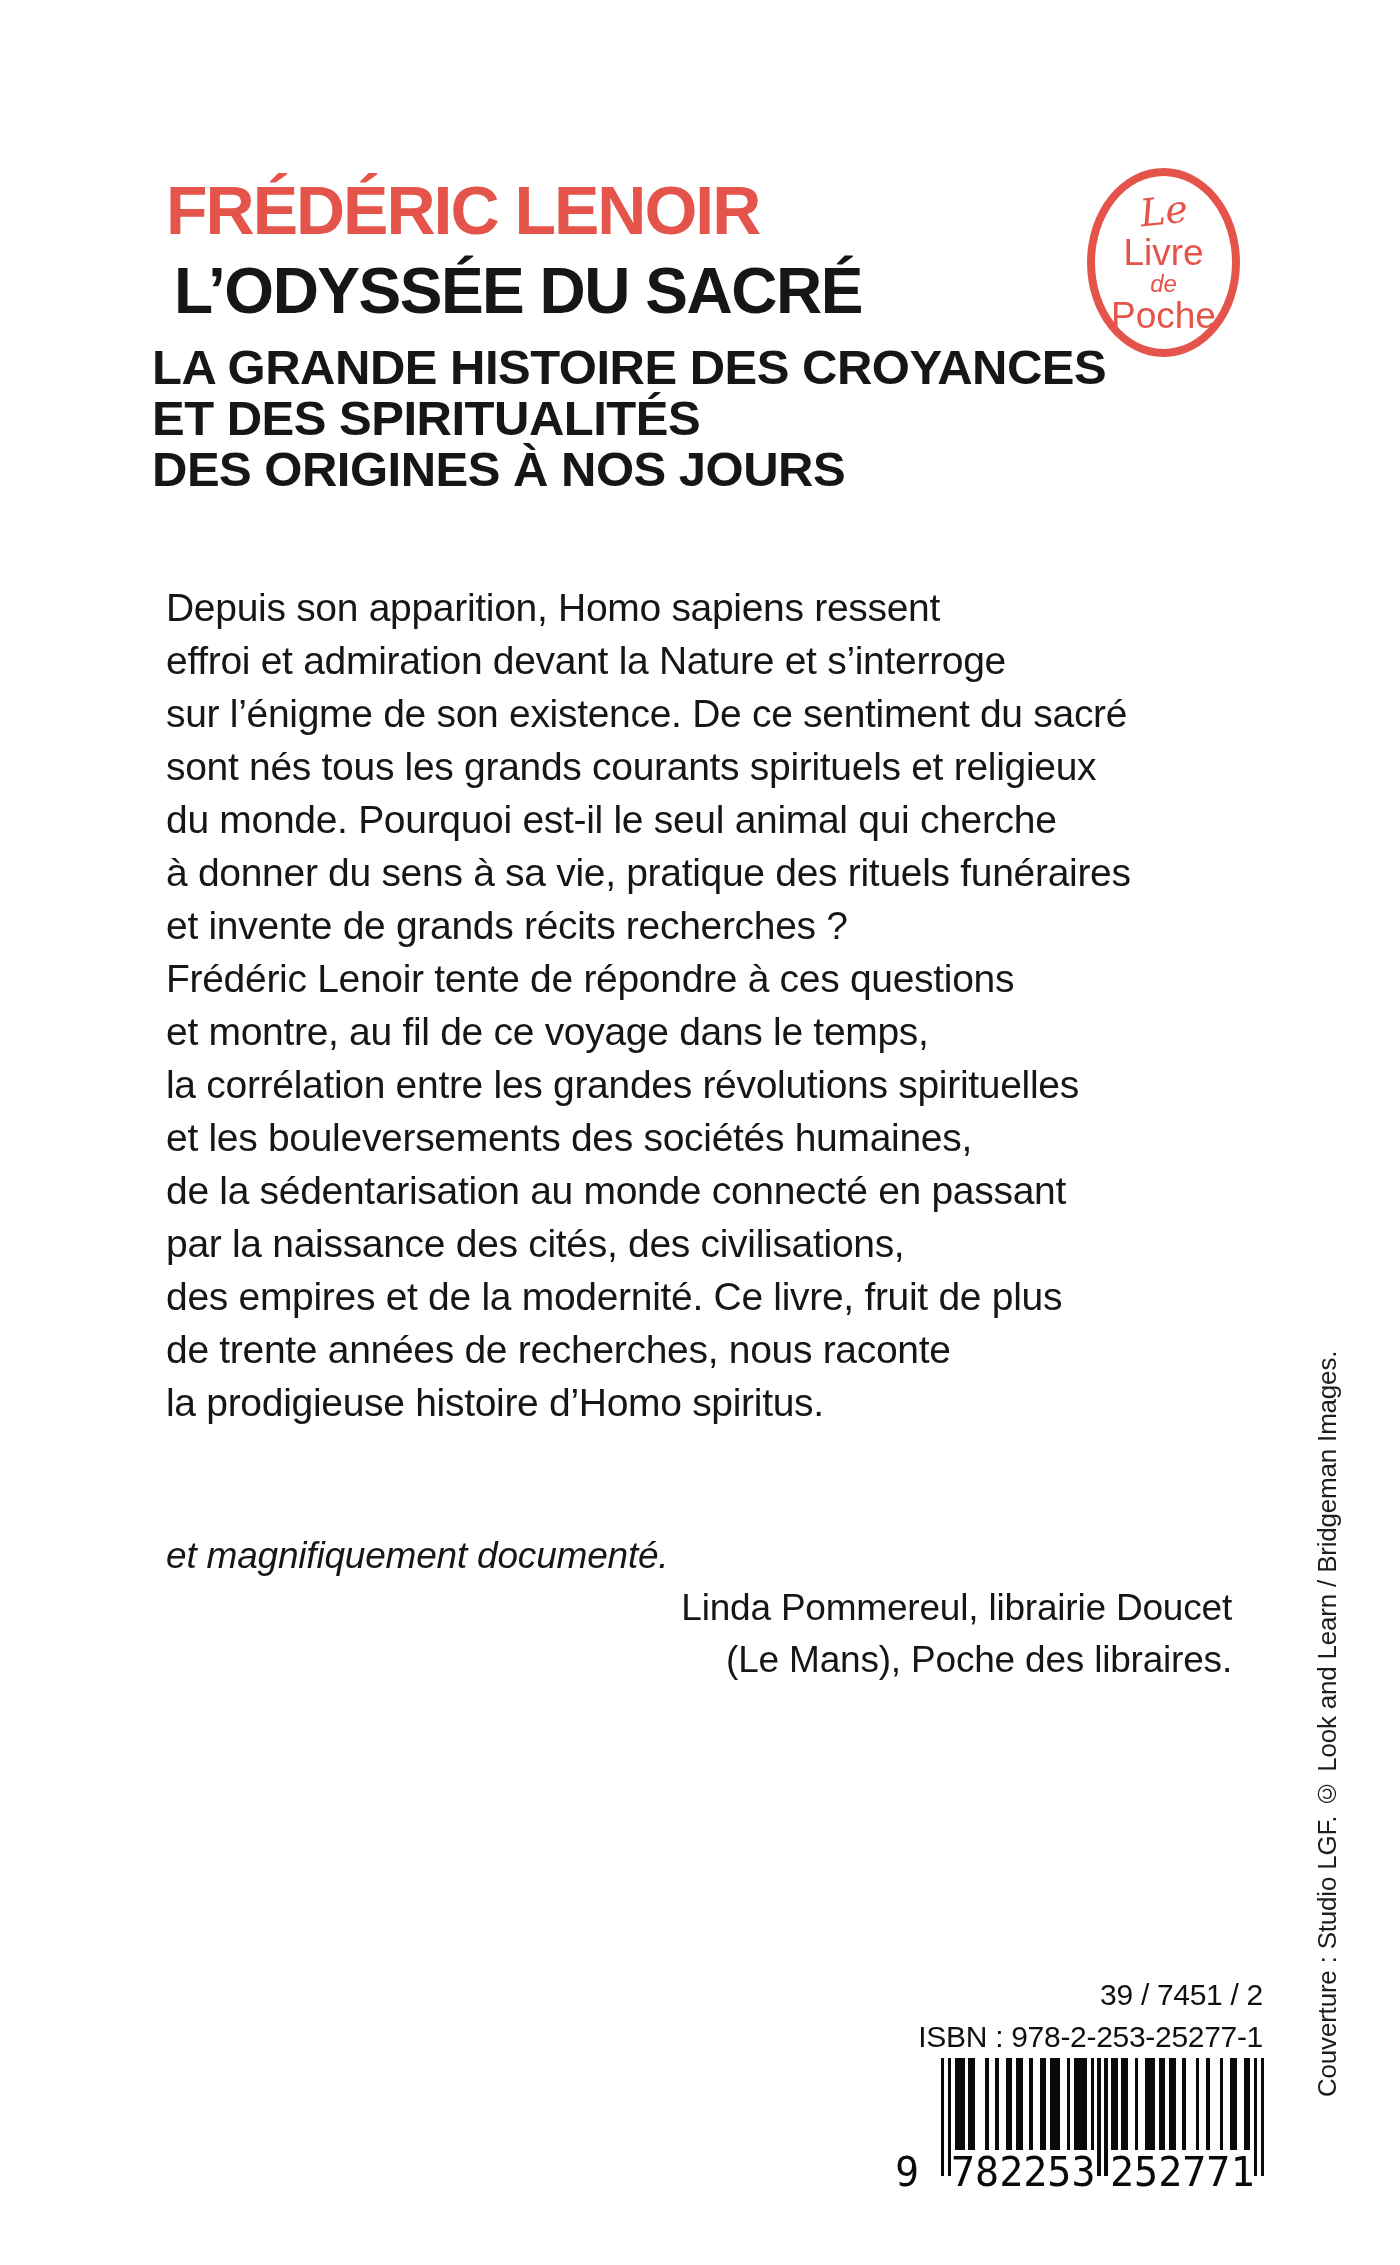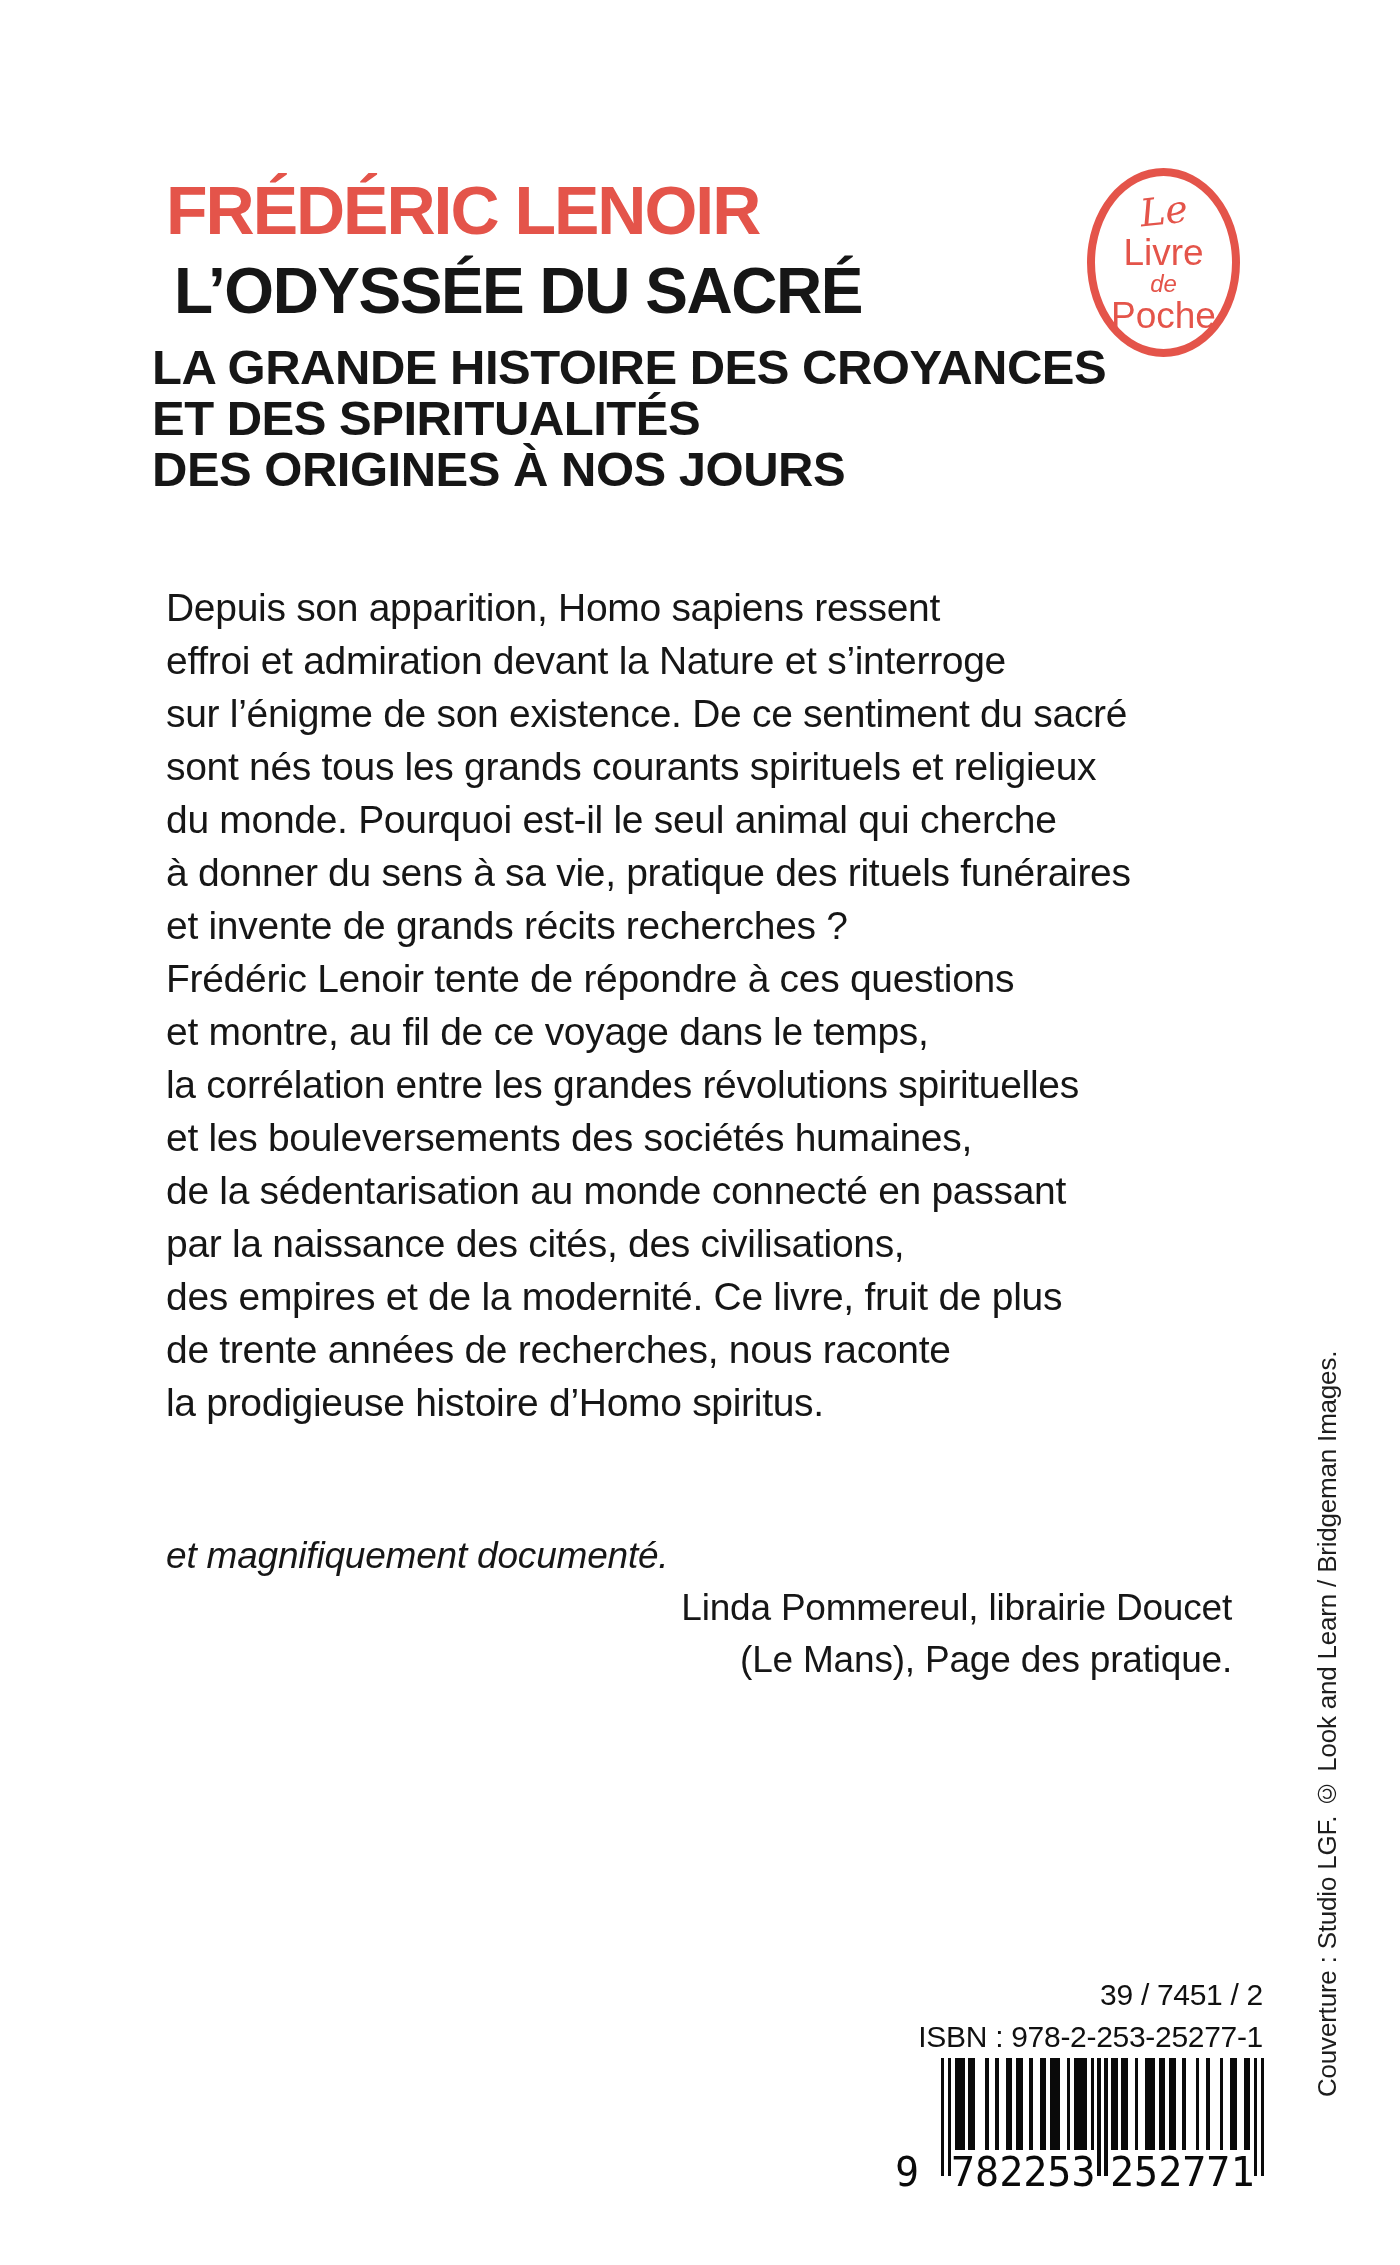--- a/index.html
+++ b/index.html
@@ -118,21 +118,21 @@
       <p class="syn-line"><span>de la sédentarisation au monde connecté en passant</span></p>
       <p class="syn-line"><span>par la naissance des cités, des civilisations,</span></p>
       <p class="syn-line"><span>des empires et de la modernité. Ce livre, fruit de plus</span></p>
       <p class="syn-line"><span>de trente années de recherches, nous raconte</span></p>
       <p class="syn-line"><span>la prodigieuse histoire d’</span><span class="italic">Homo spiritus</span><span>.</span></p>
     </div>
 
   <div class="quote">
     <p class="q-line q-italic">et magnifiquement documenté.</p>
     <p class="q-line q-right">Linda Pommereul, librairie Doucet</p>
-    <p class="q-line q-right"><span>(Le Mans), </span><span class="italic">Page des pratique</span><span>.</span></p>
+    <p class="q-line q-right"><span>(Le Mans), </span><span class="italic">Poche des libraires</span><span>.</span></p>
   </div>
 
   <div class="credit">Couverture : Studio LGF. © Look and Learn / Bridgeman Images.</div>
 
   <div class="codes">
     <div>39 / 7451 / 2</div>
     <div>ISBN : 978-2-253-25277-1</div>
   </div>
 
   <div class="barcode">

